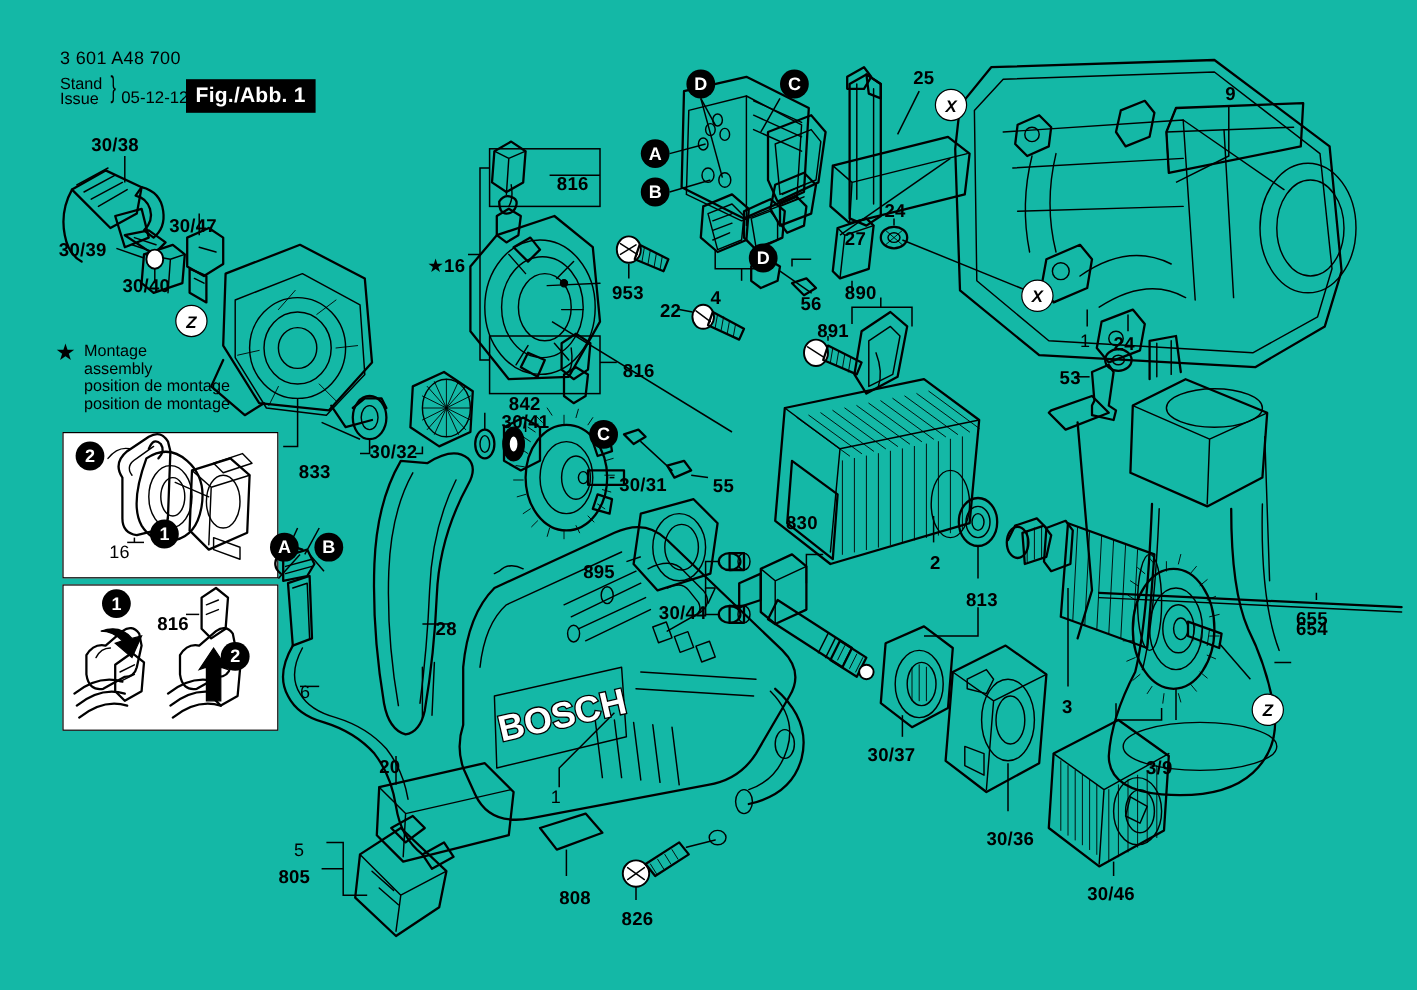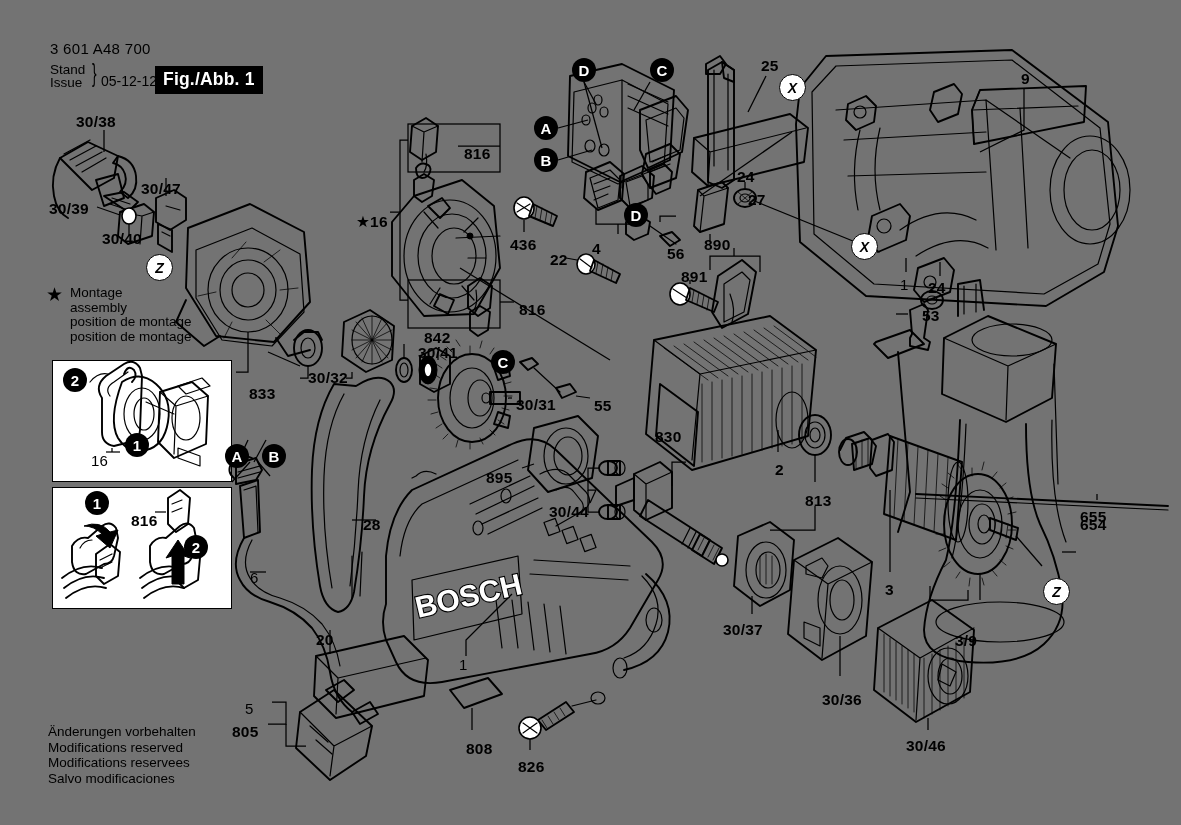--- a/index.html
+++ b/index.html
@@ -1,18 +1,18 @@
 <!DOCTYPE html>
 <html><head>
 <meta charset="utf-8">
 <title>Bosch Exploded View Parts Diagram</title>
 <style>
   html,body{margin:0;padding:0;background:#ffffff;}
   body{font-family:"Liberation Sans","DejaVu Sans",sans-serif;color:#000;}
-  #sheet{position:relative;width:1181px;height:825px;background:#737373;overflow:hidden;}
+  #sheet{position:relative;width:1181px;height:825px;background:#14b8a6;overflow:hidden;}
 
   
   #hdr-partno{position:absolute;left:50px;top:40px;font-size:15px;letter-spacing:.3px;white-space:nowrap;}
   #hdr-stand{position:absolute;left:50px;top:63px;font-size:13.5px;line-height:13px;}
   #hdr-stand .l1,#hdr-stand .l2{display:block;}
   #hdr-brace{position:absolute;left:92px;top:61px;font-size:25px;line-height:25px;transform:scaleX(.55);transform-origin:left top;}
   #hdr-date{position:absolute;left:101px;top:73px;font-size:14px;white-space:nowrap;}
   #fig-badge{position:absolute;left:155px;top:66px;background:#000;color:#fff;font-size:17.5px;font-weight:bold;padding:3px 8px 4px 8px;letter-spacing:.2px;white-space:nowrap;}
 
   
@@ -63,26 +63,20 @@
   <div id="fig-badge">Fig./Abb. 1</div>
 
   <div id="star-note">
     <span class="star">★</span>
     <span class="txt">Montage</span>
     <span class="txt">assembly</span>
     <span class="txt">position de montage</span>
     <span class="txt">position de montage</span>
   </div>
 
-  <div id="footer-note">
-    <span>Änderungen vorbehalten</span>
-    <span>Modifications reserved</span>
-    <span>Modifications reservees</span>
-    <span>Salvo modificaciones</span>
-  </div>
 
   <div class="inset" style="left:52px;top:360px;width:178px;height:120px;"></div>
   <div class="inset" style="left:52px;top:487px;width:178px;height:120px;"></div>
 
   <svg id="art" viewBox="0 0 1181 825">
 
     <g>
       <path class="o" d="M60 158 q-10 18 -6 38 q3 16 14 22"></path>
       <path class="o" d="M60 158 l28 -16 l30 14 l-4 22 l-22 12 z"></path>
       <path class="m" d="M64 154 l26 -14 M70 160 l26 -14 M76 166 l26 -14 M82 172 l24 -14"></path>
@@ -616,33 +610,33 @@
   <div class="lbl" style="left:723px;top:621px;">30/37</div>
   <div class="lbl" style="left:822px;top:691px;">30/36</div>
   <div class="lbl" style="left:906px;top:737px;">30/46</div>
   <div class="lbl" style="left:885px;top:581px;">3</div>
   <div class="lbl" style="left:955px;top:596px;margin-top:36px;">3/9</div>
   <div class="lbl" style="left:1080px;top:508px;">655</div>
   <div class="lbl" style="left:1080px;top:516px;">654</div>
   <div class="lbl" style="left:464px;top:145px;">816</div>
   <div class="lbl" style="left:519px;top:301px;">816</div>
   <div class="lbl" style="left:356px;top:213px;">★16</div>
-  <div class="lbl" style="left:510px;top:236px;">436</div>
+  <div class="lbl" style="left:510px;top:236px;">953</div>
   <div class="lbl" style="left:550px;top:251px;">22</div>
   <div class="lbl" style="left:592px;top:240px;">4</div>
   <div class="lbl" style="left:667px;top:221px;margin-top:24px;">56</div>
   <div class="lbl" style="left:704px;top:236px;text-align:right;">890</div>
   <div class="lbl" style="left:681px;top:268px;">891</div>
   <div class="lbl" style="left:761px;top:57px;">25</div>
-  <div class="lbl" style="left:704px;top:191px;margin-left:44px;">27</div>
+  <div class="lbl" style="left:704px;top:191px;">27</div>
   <div class="lbl" style="left:737px;top:168px;">24</div>
   <div class="lbl" style="left:1021px;top:70px;">9</div>
   <div class="lbl thin" style="left:900px;top:276px;">1</div>
   <div class="lbl" style="left:928px;top:279px;">24</div>
-  <div class="lbl" style="left:922px;top:307px;">53</div>
+  <div class="lbl" style="left:883px;top:307px;">53</div>
   <div class="lbl" style="left:363px;top:516px;">28</div>
   <div class="lbl thin" style="left:250px;top:569px;">6</div>
   <div class="lbl" style="left:316px;top:613px;margin-top:18px;">20</div>
   <div class="lbl thin" style="left:459px;top:656px;">1</div>
   <div class="lbl thin" style="left:245px;top:700px;">5</div>
   <div class="lbl" style="left:232px;top:723px;">805</div>
   <div class="lbl" style="left:466px;top:740px;">808</div>
   <div class="lbl" style="left:518px;top:758px;">826</div>
   <div class="lbl thin" style="left:91px;top:452px;">16</div>
   <div class="lbl" style="left:131px;top:512px;">816</div>

